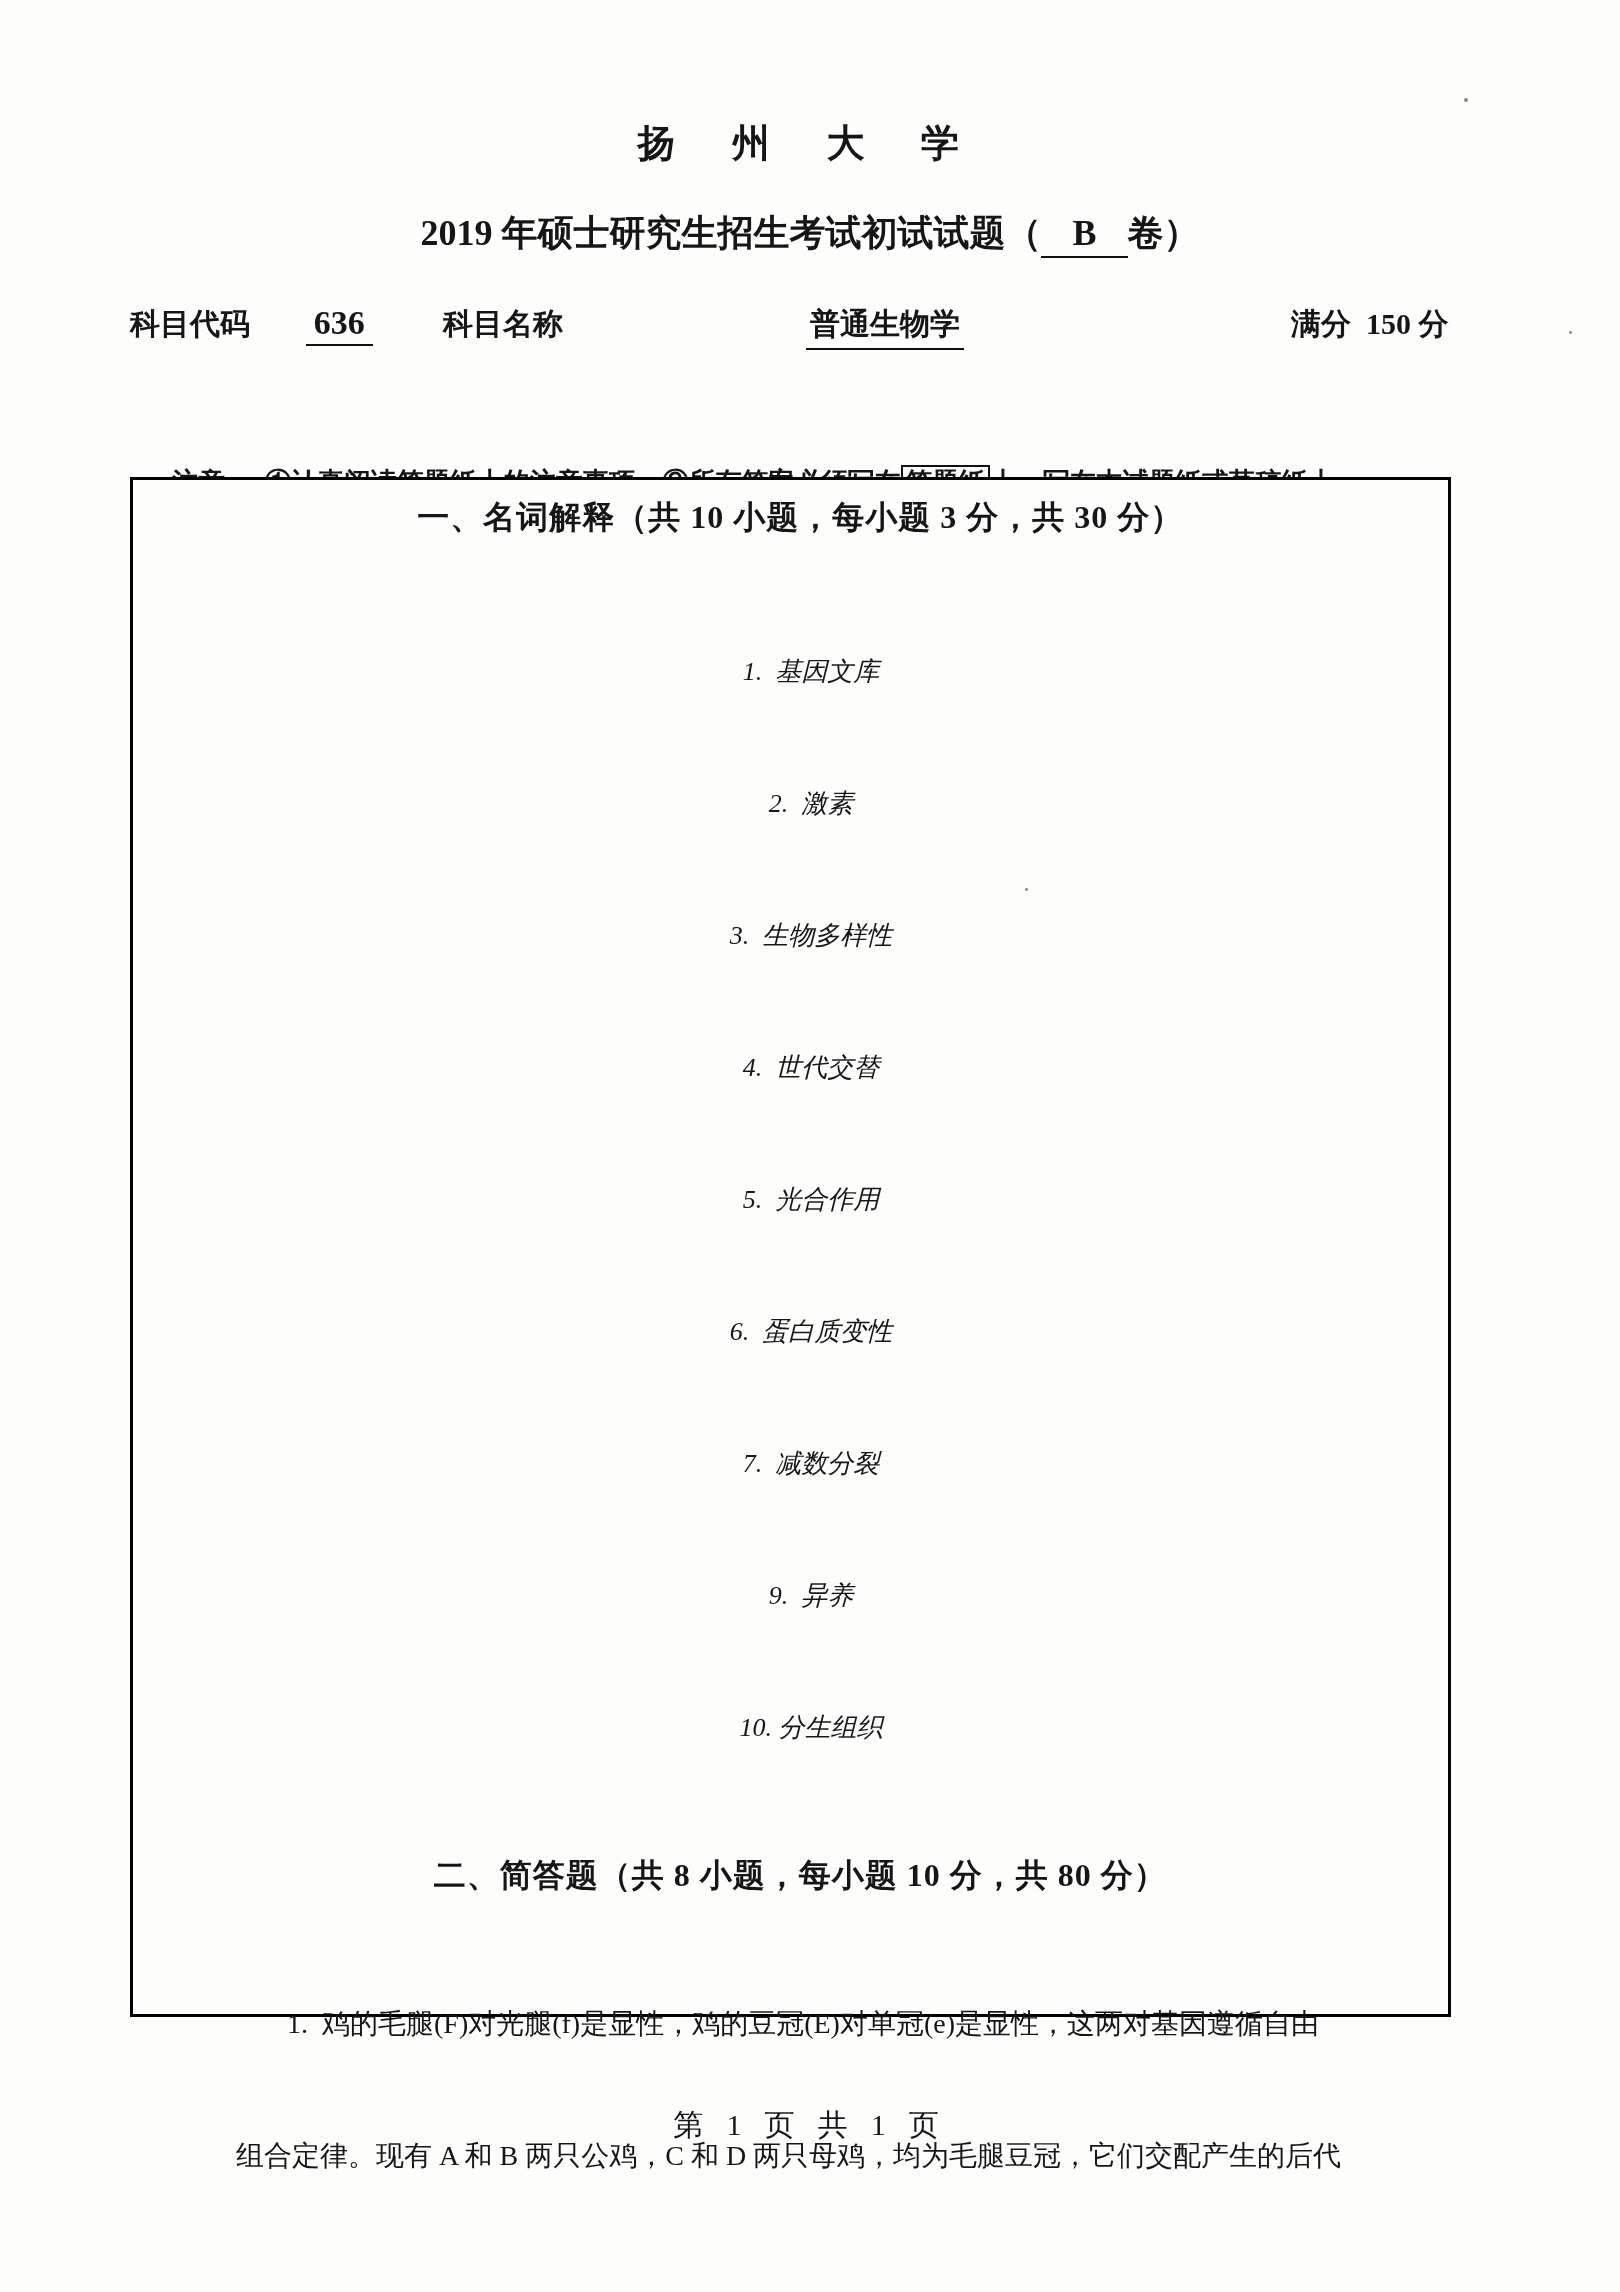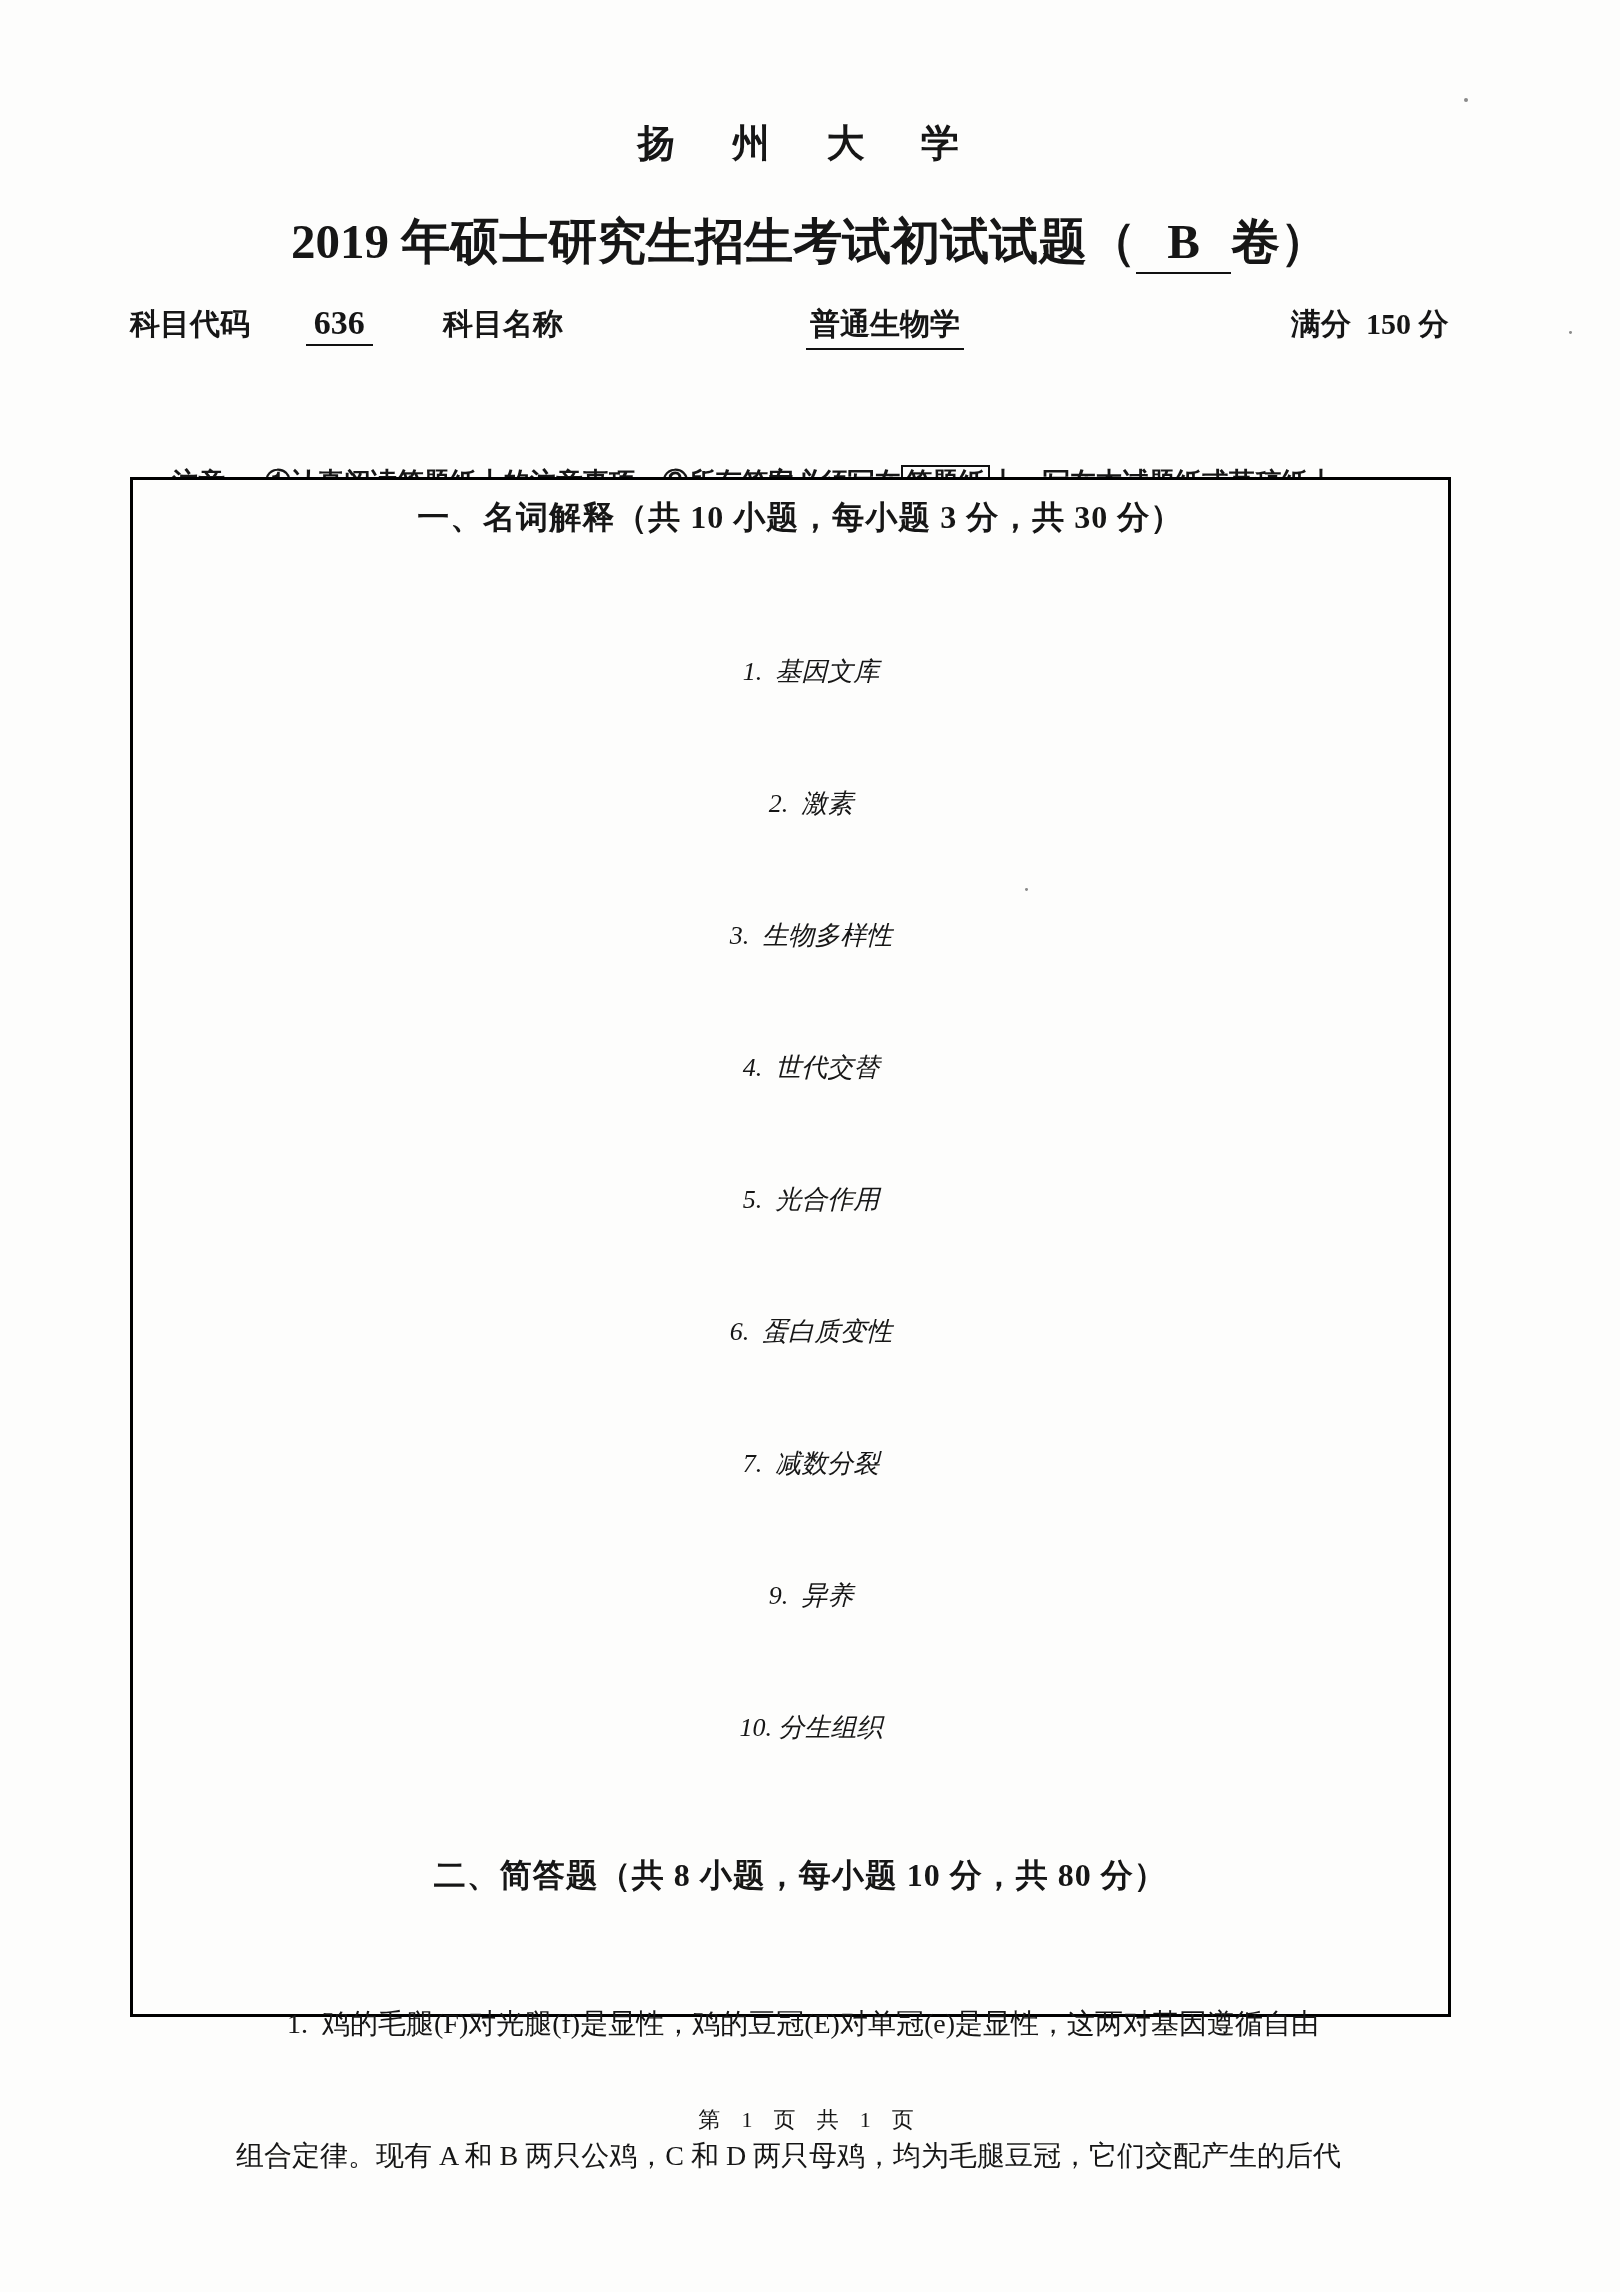--- a/index.html
+++ b/index.html
@@ -12,21 +12,21 @@
     font-family:"Liberation Serif", serif;
     color:#161616;
     overflow:hidden;
   }
   .uni-title {
     position:absolute; top:118px; left:0; width:100%;
     text-align:center; font-size:38px; font-weight:700; letter-spacing:23.5px;
   }
   .exam-line {
     position:absolute; top:209px; left:0; width:100%;
-    text-align:center; font-size:49px; font-weight:700; white-space:pre;
+    text-align:center; font-size:36px; font-weight:700; white-space:pre;
   }
   .paper-letter {
     display:inline-block; padding:0 31px 2px;
     border-bottom:2.9px solid #111;
   }
   .subject-row {
     position:absolute; top:304px; left:0; width:100%; height:55px;
     font-size:30px; font-weight:700;
   }
   .subject-row > span { position:absolute; white-space:pre; top:0; }
@@ -53,21 +53,21 @@
     margin:23.5px 0 0 41px;
     font-size:26px; line-height:44px; white-space:pre-wrap;font-style:italic;
   }
   .q1para {
     margin:16.7px 11.8px 0 7.8px;
     font-size:28px; line-height:44px; white-space:pre-wrap;
   }
   .indent-first { text-indent:29px; }
   .footer {
     position:absolute; top:2105px; left:0; width:100%;
-    text-align:center; font-size:22px; letter-spacing:7.8px;
+    text-align:center; font-size:30px; letter-spacing:7.8px;
   }
   .speck { position:absolute; background:#8a8a8a; border-radius:50%; }
 </style>
 </head>
 <body>
 
 <div class="page">
 
   <h1 class="uni-title">扬 州 大 学</h1>
 

